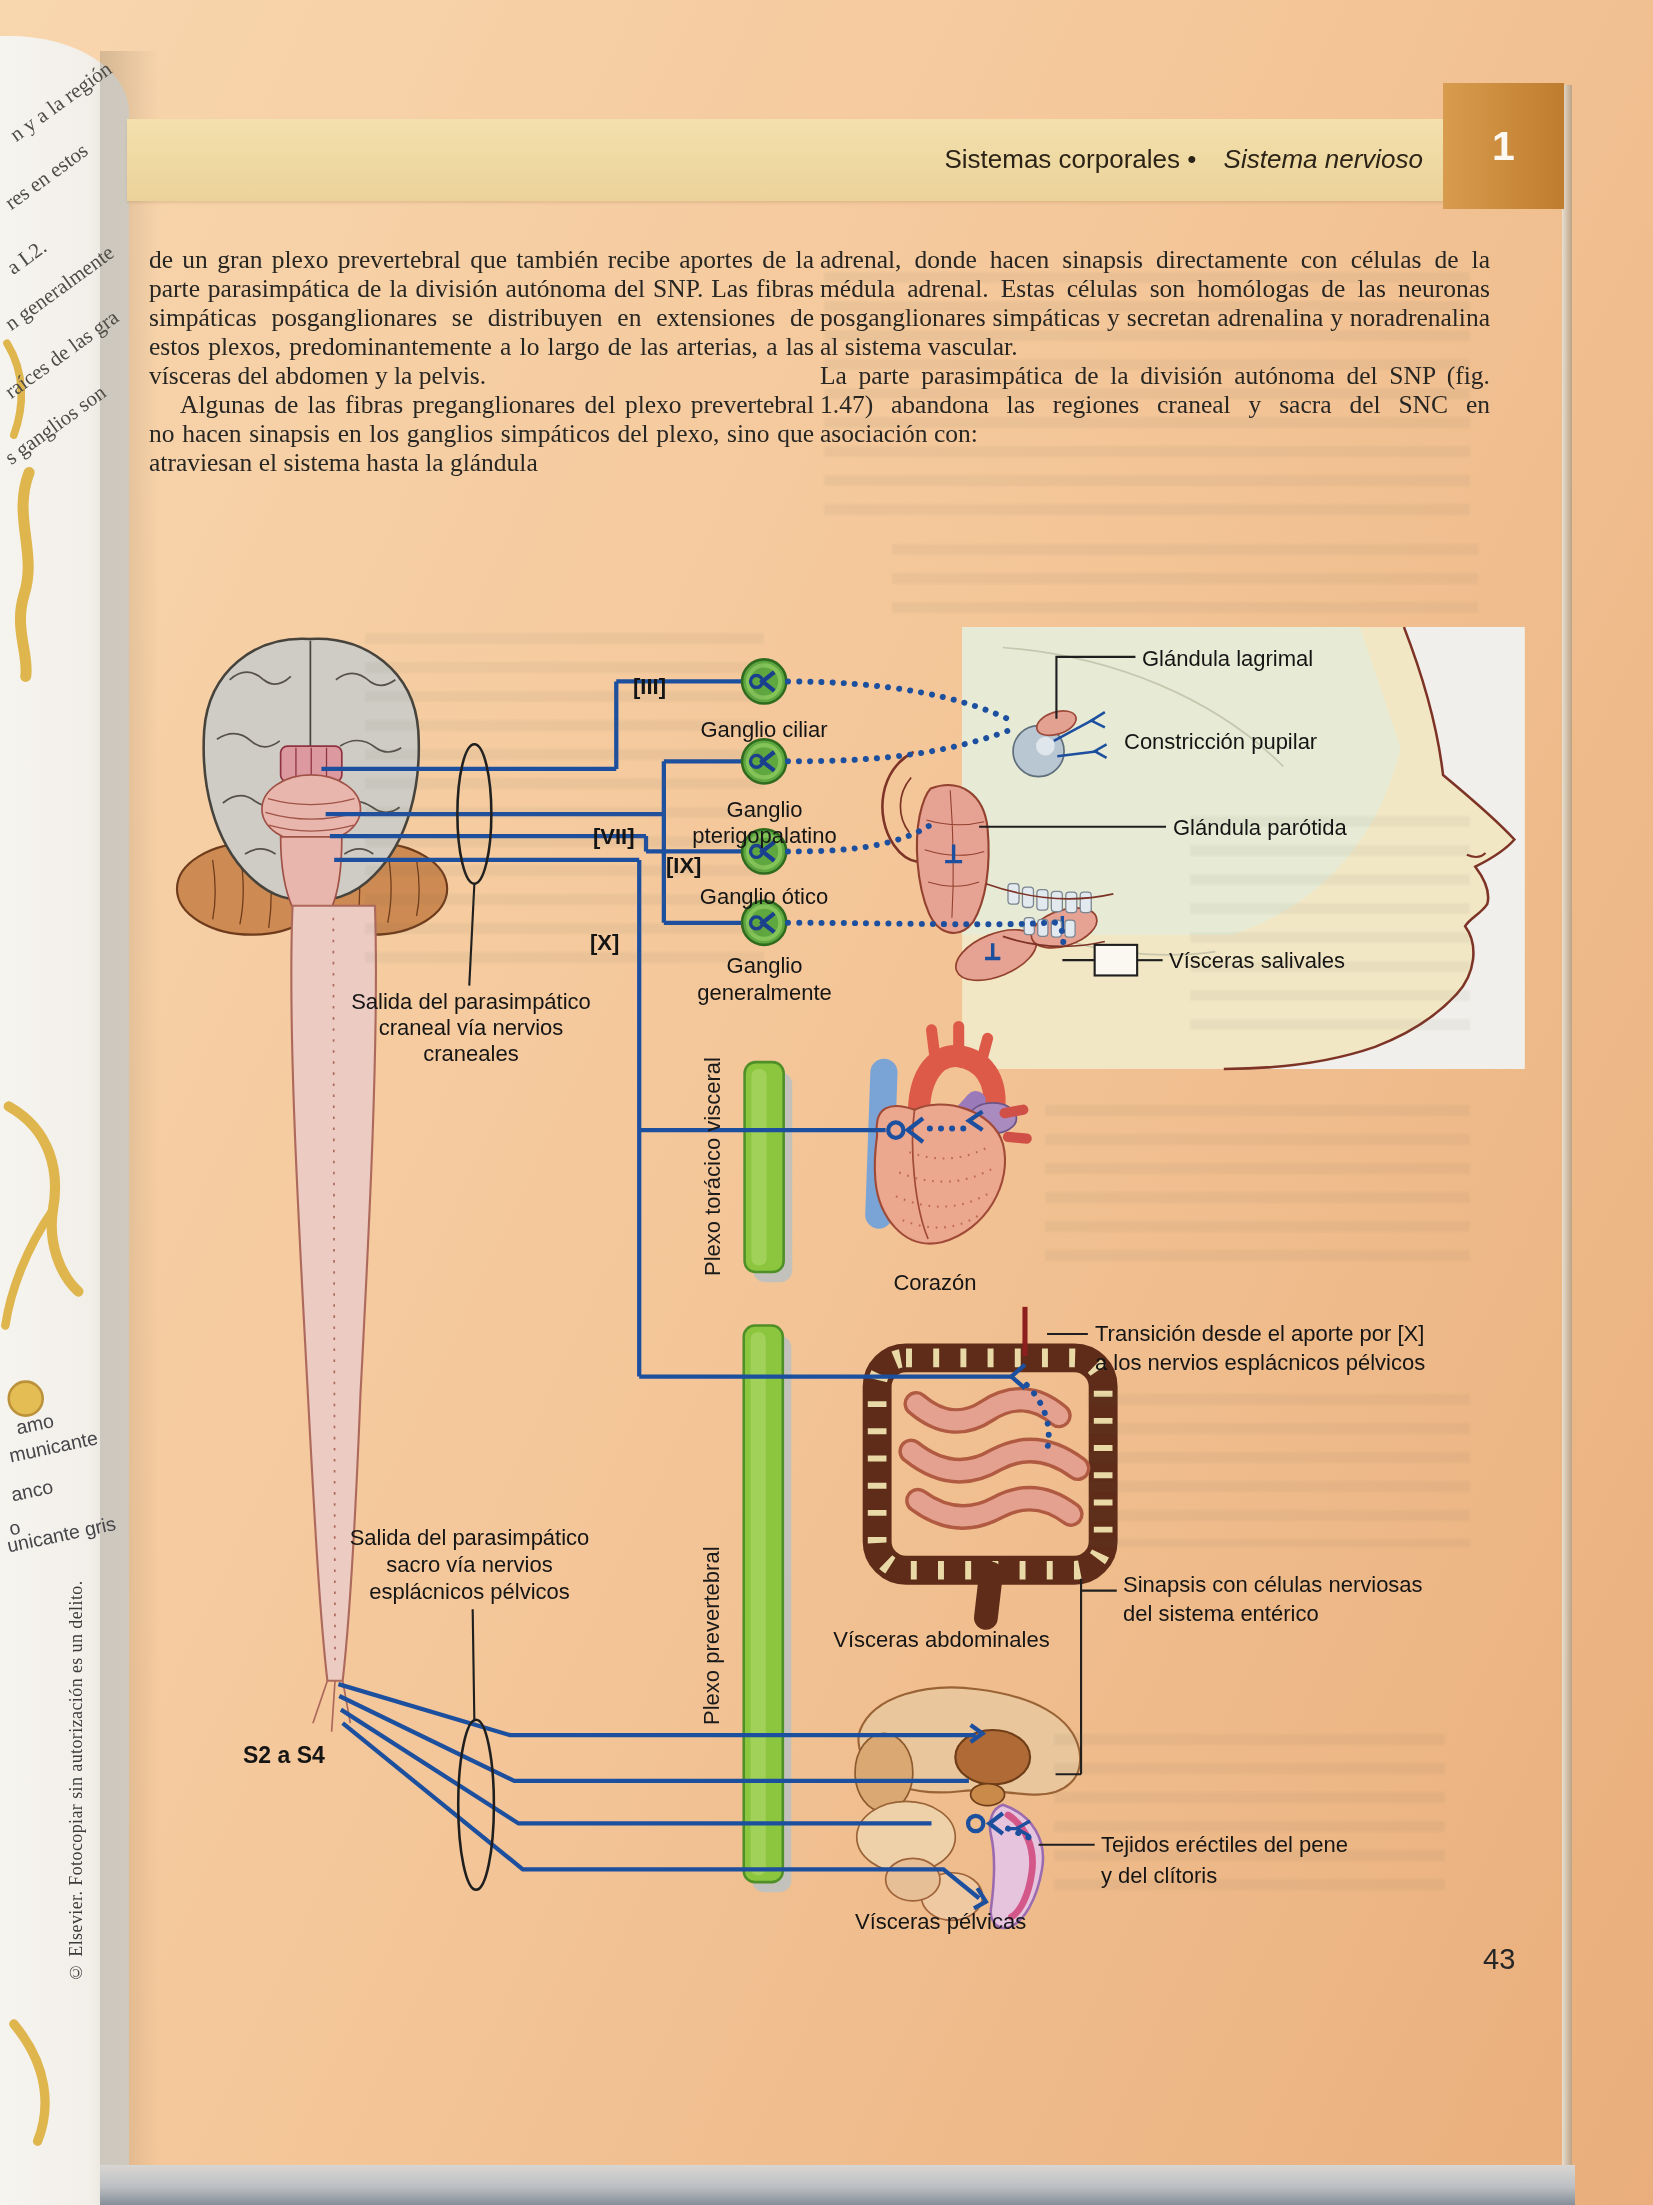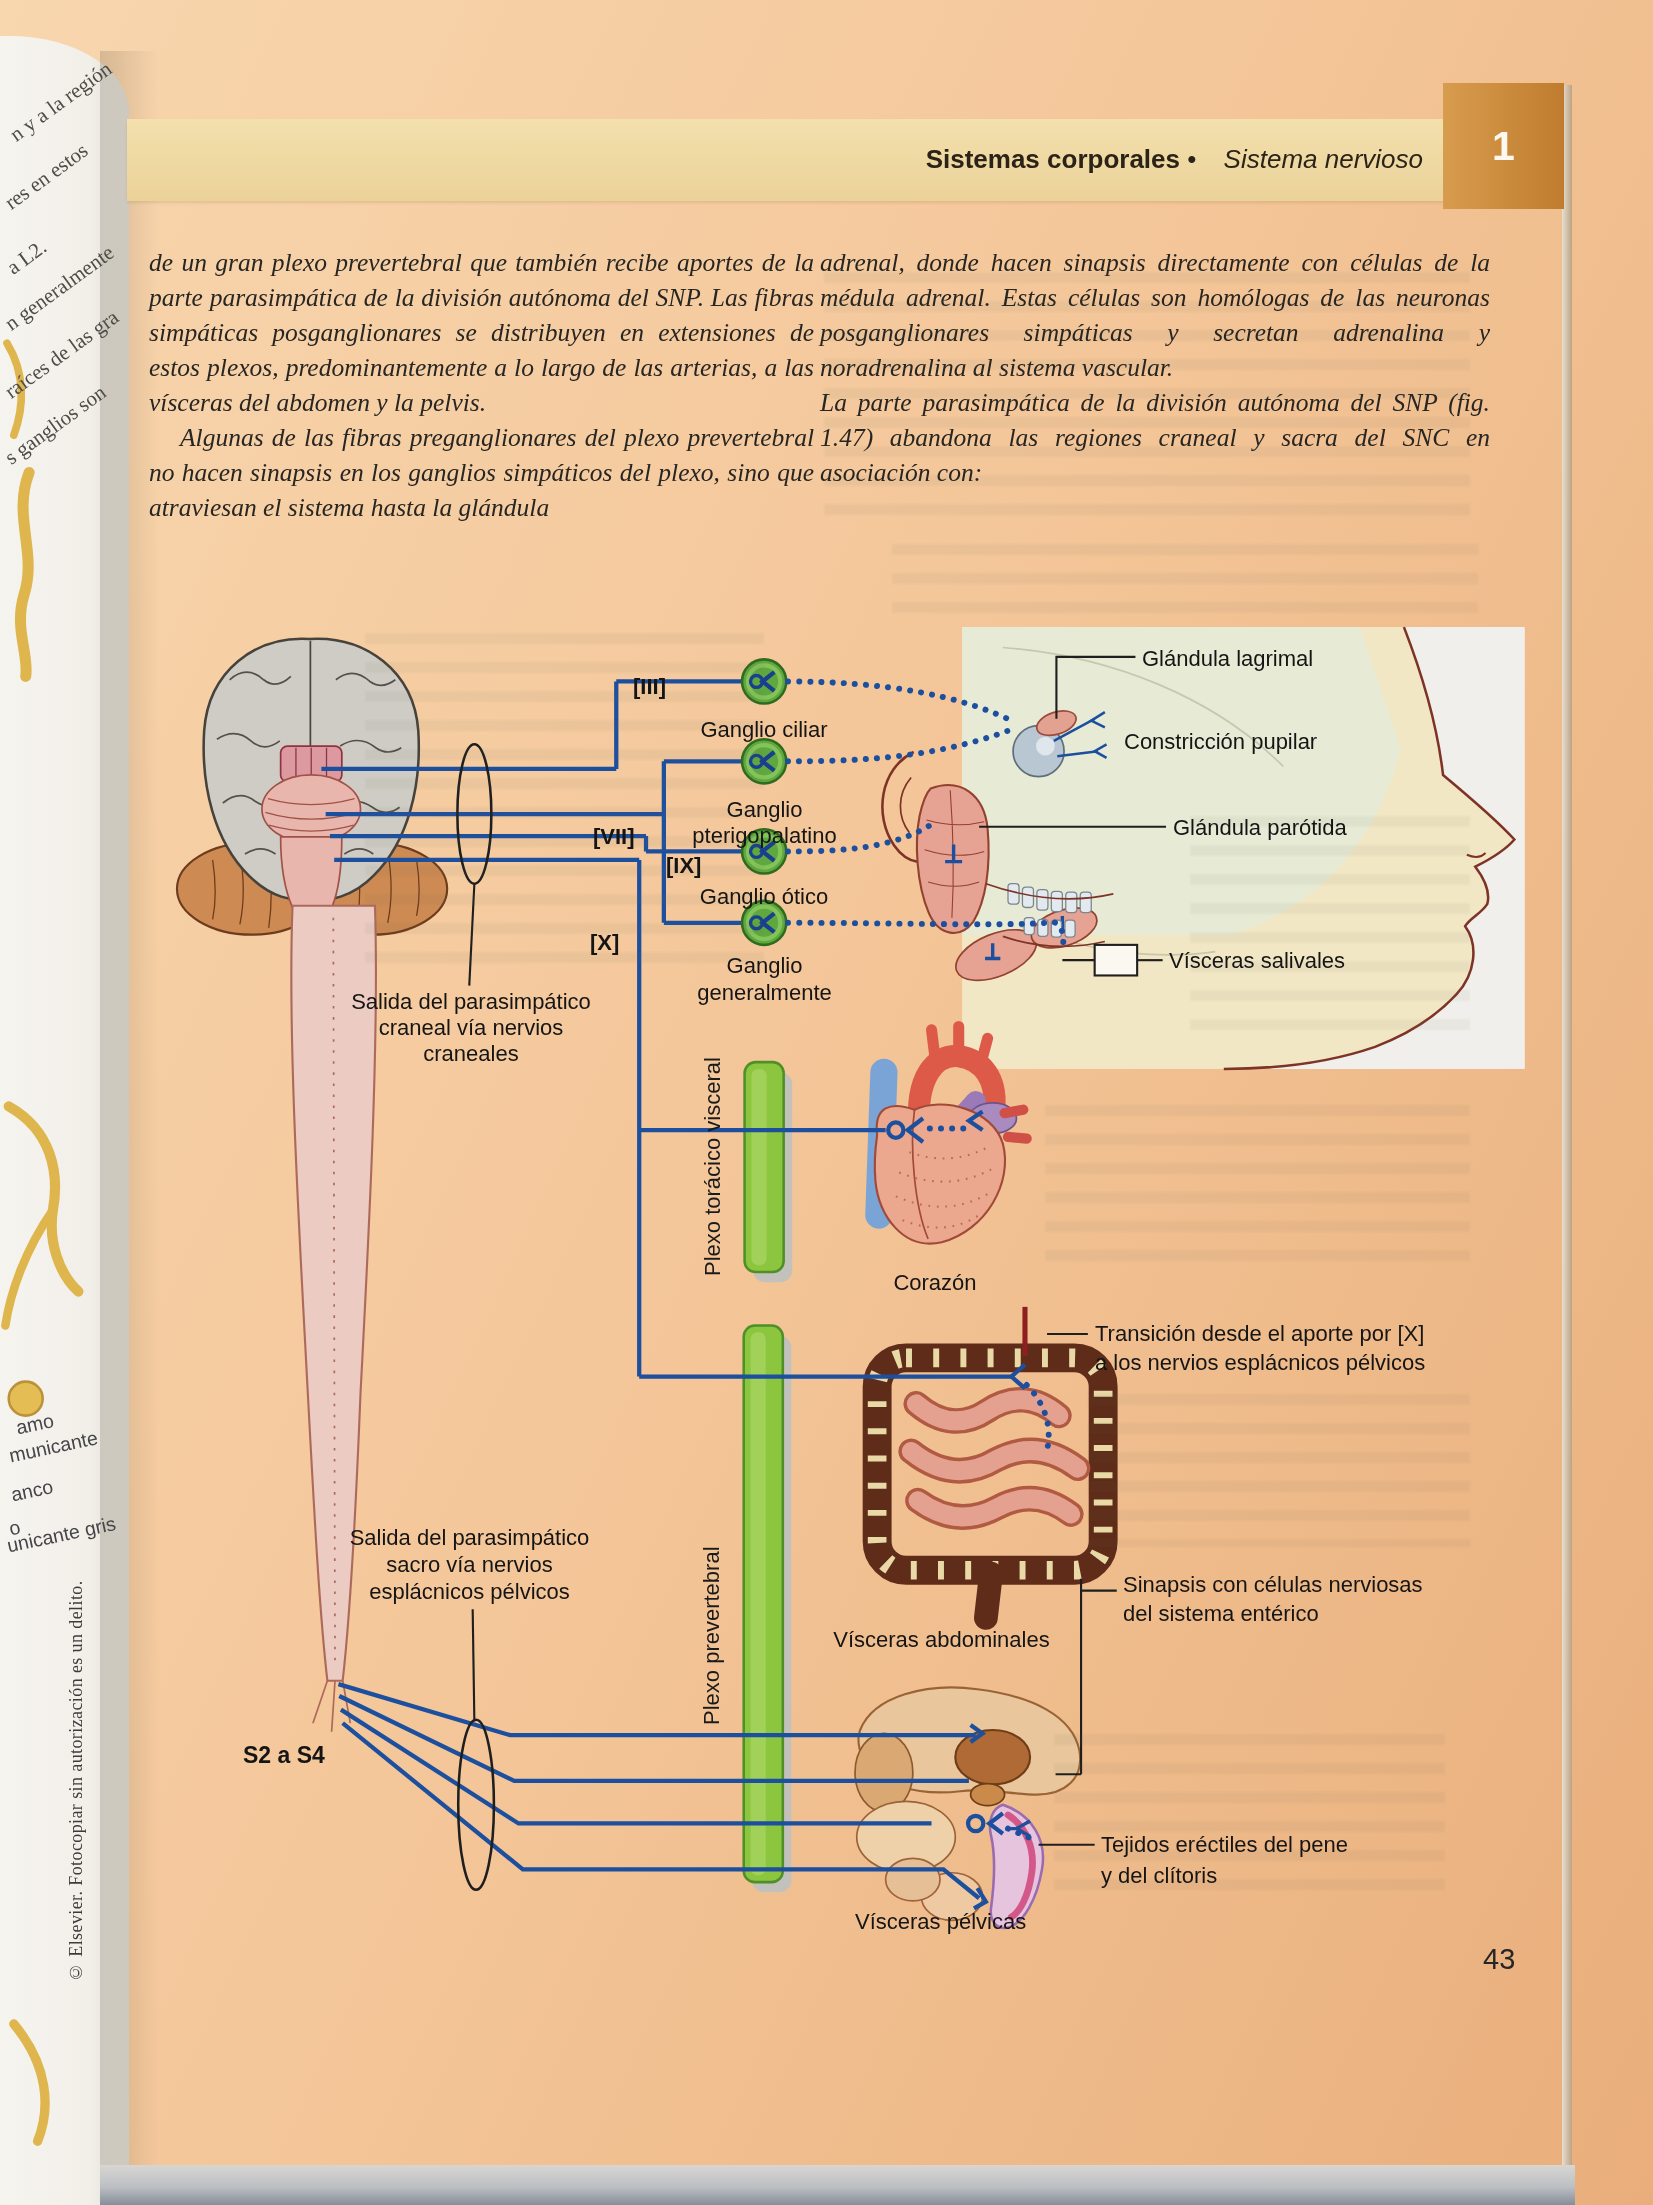--- a/index.html
+++ b/index.html
@@ -12,27 +12,27 @@
   .gutter{position:absolute;left:100px;top:51px;width:59px;height:2125px;
     background:linear-gradient(90deg,rgba(90,80,60,.22),rgba(90,80,60,0));}
   .pageedge{position:absolute;left:1562px;top:85px;width:10.2px;height:2084px;
     background:linear-gradient(90deg,#e6dfd0,#bda285);}
   .bottomedge{position:absolute;left:100px;top:2165px;width:1475px;height:40px;
     background:linear-gradient(180deg,#d8d6d2 0%,#bcbfc3 55%,#868e98 100%);}
   .headerband{position:absolute;left:127px;top:119px;width:1317px;height:82px;
     background:linear-gradient(180deg,#f3e0ad,#ebd299);box-shadow:0 1.7px 2.5px rgba(120,90,40,.15);}
   .headertext{position:absolute;left:595px;top:144px;width:828px;text-align:right;
     font-size:26px;color:#2b2317;white-space:nowrap;}
-  .headertext .sec{font-weight:bold;}
+  .headertext .sec{font-weight:normal;}
   .headertext .sub{font-style:italic;margin-left:20px;}
   .chaptab{position:absolute;left:1443px;top:83px;width:121px;height:126px;
     background:linear-gradient(90deg,#d89c4e,#bf7c2e);display:flex;align-items:center;justify-content:center;
     color:#fdf9f2;font-size:41px;font-weight:bold;}
-  .col{position:absolute;font-family:"Liberation Serif",serif;font-size:25.5px;line-height:35px;
-    color:#272623;text-align:justify;font-style:italic;}
+  .col{position:absolute;font-family:"Liberation Serif",serif;font-size:25.5px;line-height:29px;
+    color:#272623;text-align:justify;}
   .col p{margin:0;}
   .col p.ind{text-indent:31px;}
   .col h3{margin:20.4px 0 12px 0;font-family:"Liberation Sans",sans-serif;font-size:26px;color:#33312c;}
   .lbl{position:absolute;font-size:22px;line-height:26px;color:#151515;white-space:nowrap;}
   .lbl.ctr{text-align:center;white-space:normal;}
   .lbl.b{font-weight:bold;}
   .vtext{position:absolute;writing-mode:vertical-rl;transform:rotate(180deg);
     font-size:22px;color:#1a1a1a;text-align:center;}
   .ghost{position:absolute;background:repeating-linear-gradient(180deg,rgba(105,115,95,.065) 0 11px,rgba(0,0,0,0) 11px 29px);
     filter:blur(0.8px);}

